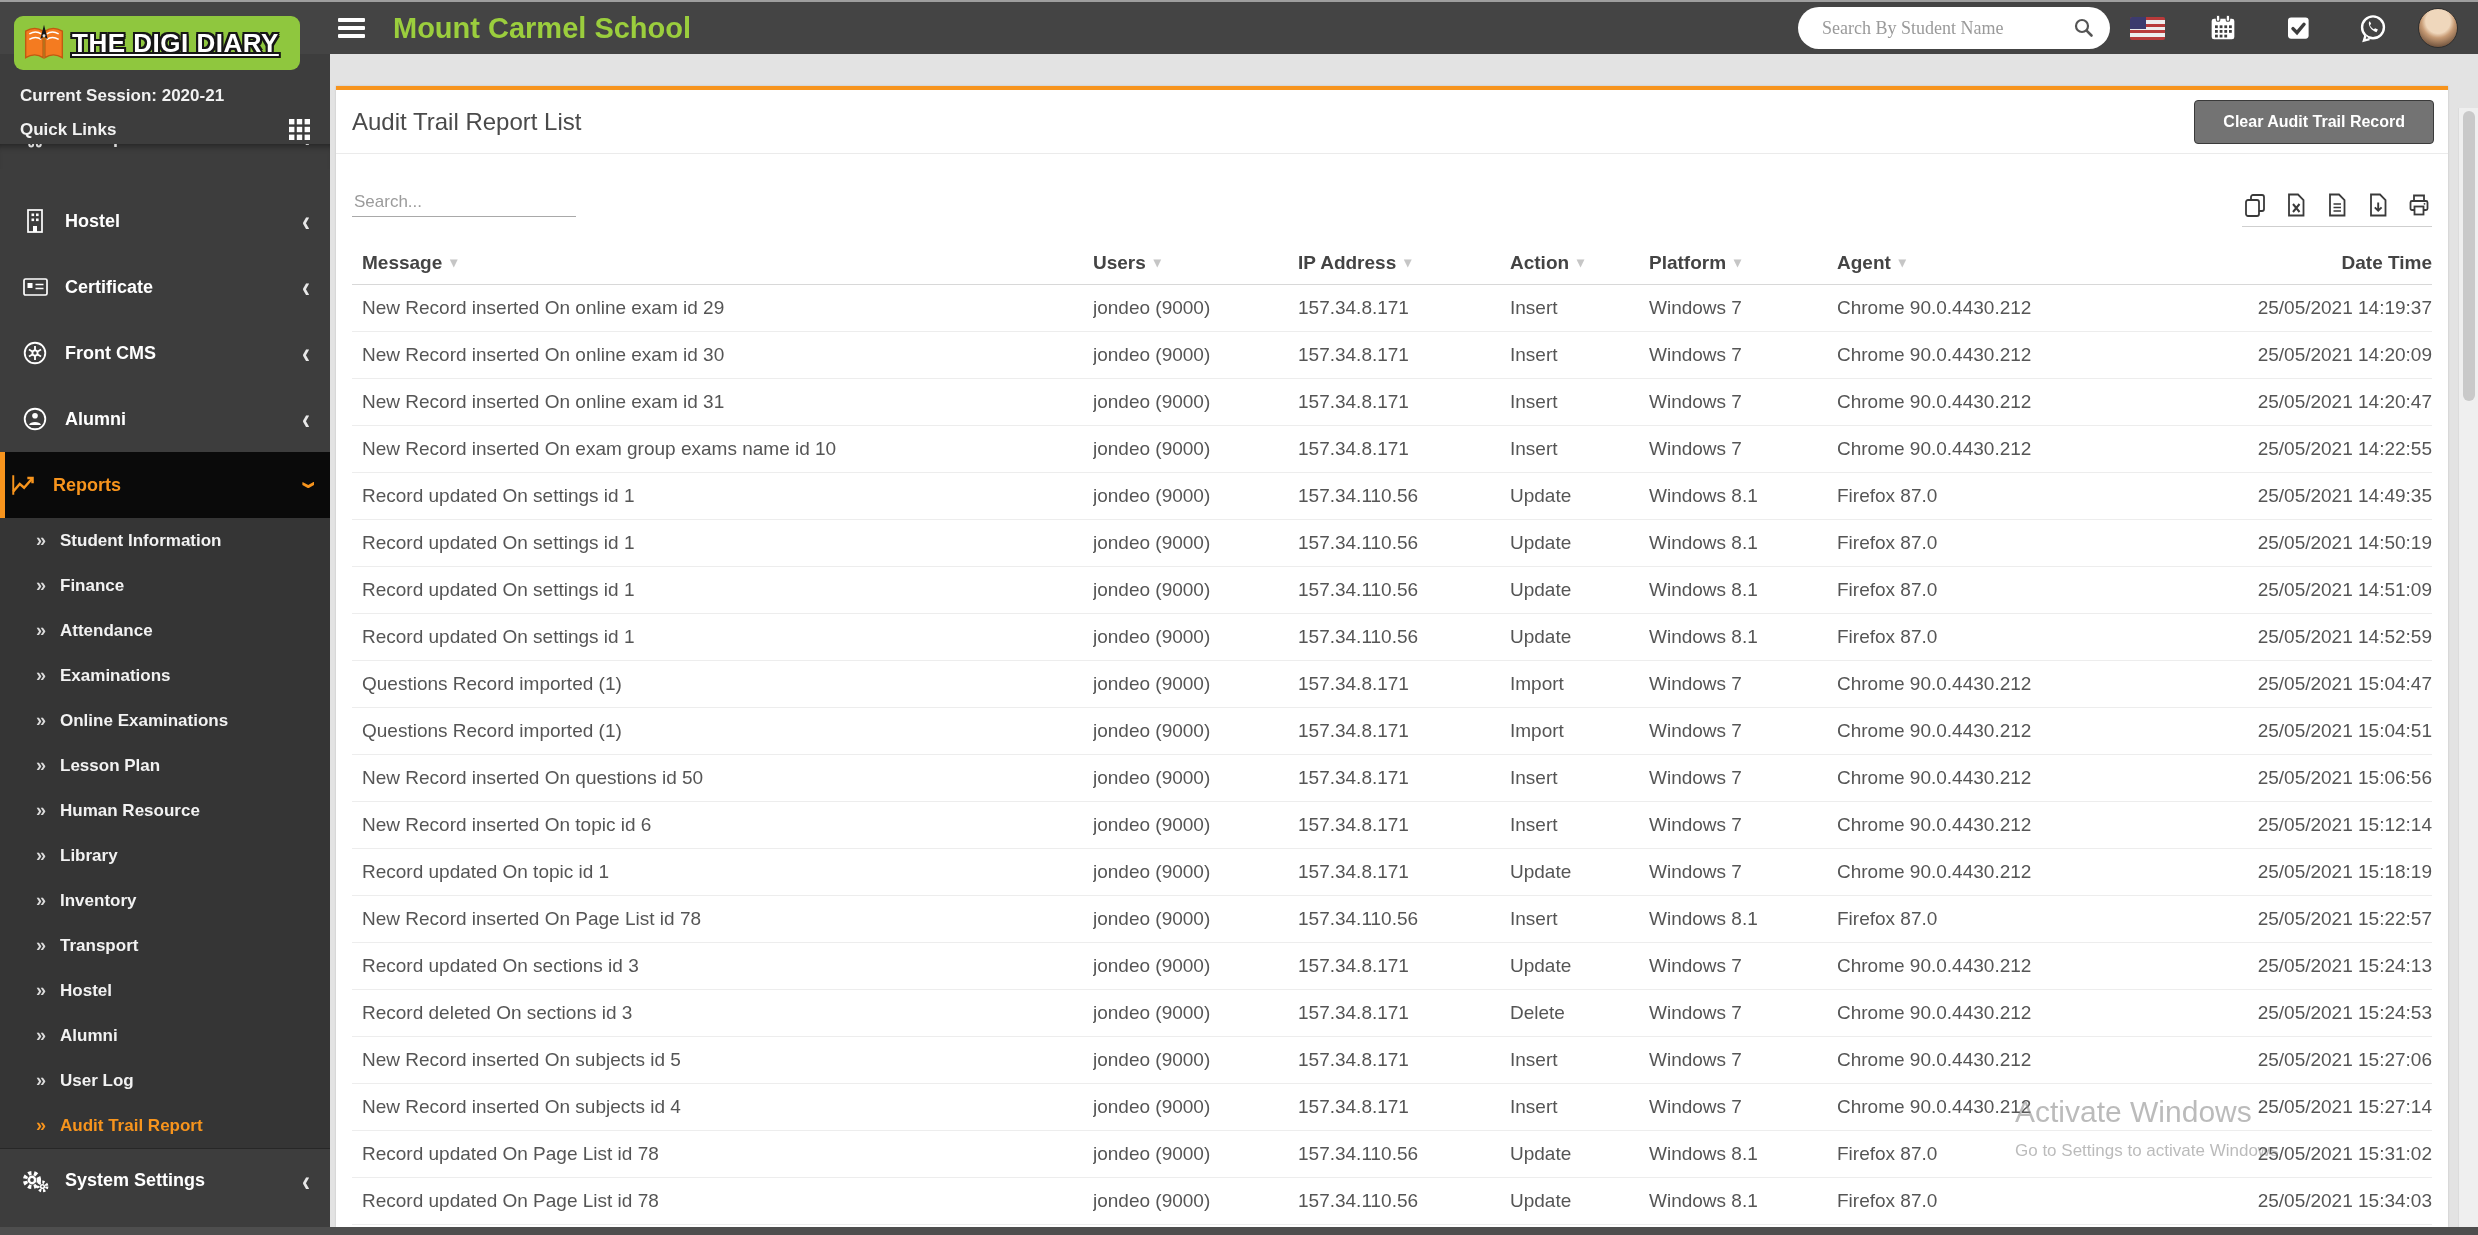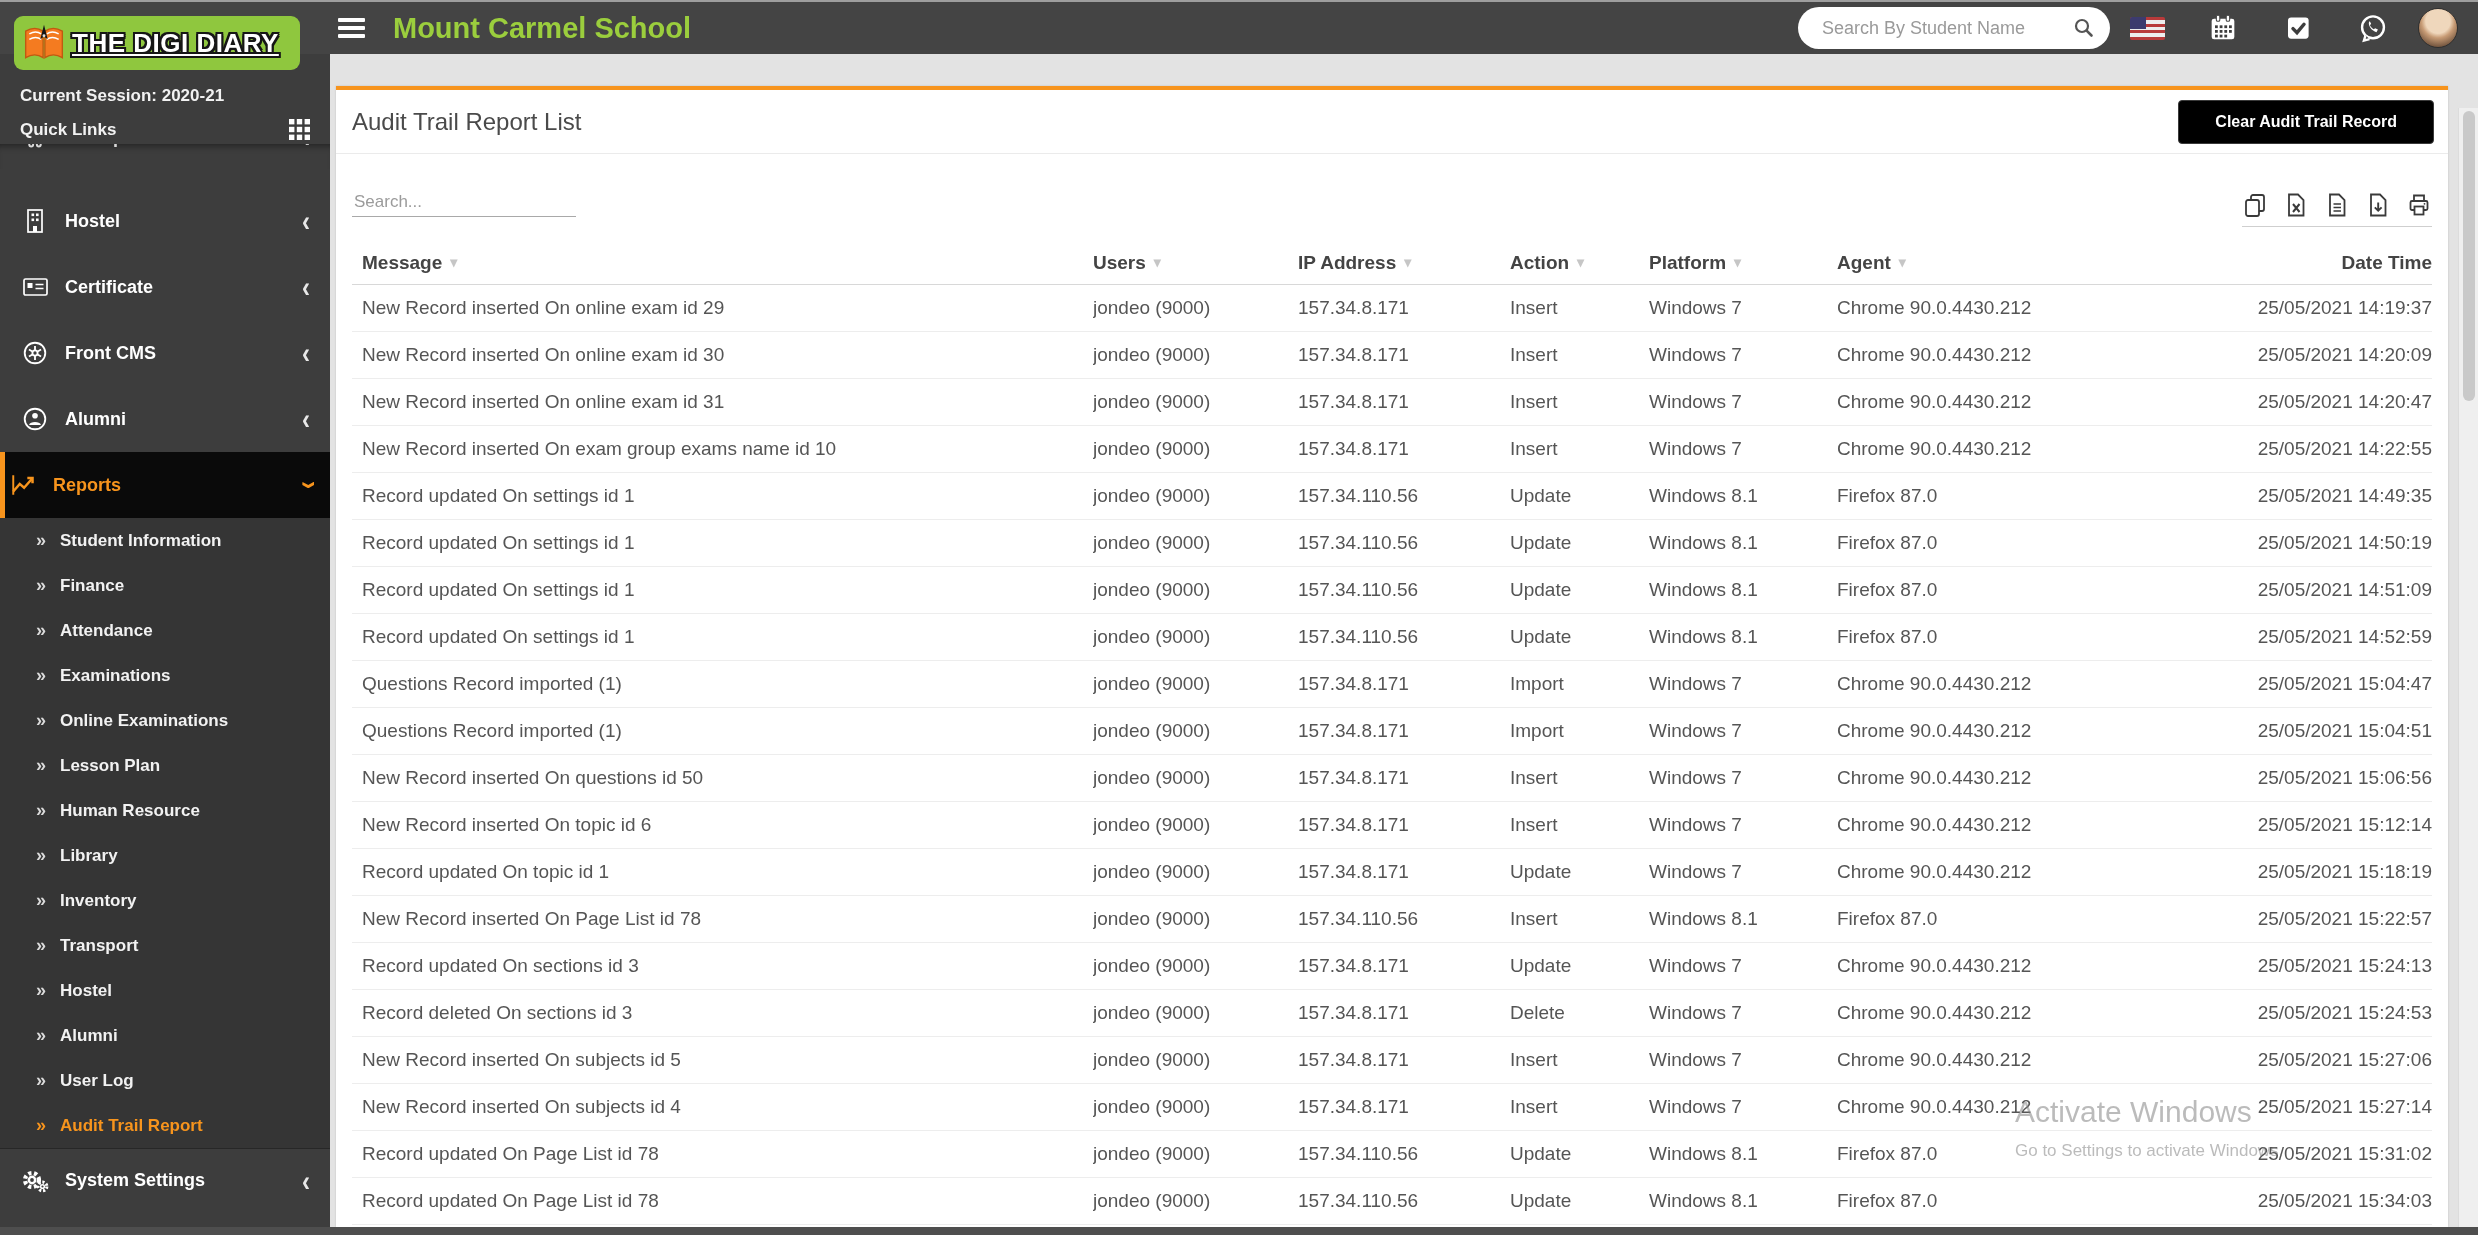--- a/index.html
+++ b/index.html
@@ -15,21 +15,21 @@
   .logo-text{color:#fff;font-weight:bold;font-size:26px;letter-spacing:.5px;white-space:nowrap;
         text-shadow:-2px -2px 0 #161616,2px -2px 0 #161616,-2px 2px 0 #161616,2px 2px 0 #161616,
                     0 -2px 0 #161616,0 2px 0 #161616,-2px 0 0 #161616,2px 0 0 #161616;text-decoration:underline;}
   .hamburger{margin-left:338px;width:27px;cursor:pointer;}
   .hamburger i{display:block;height:4px;background:#fff;border-radius:1px;margin:4px 0;}
   .school{color:#9BCE3D;font-weight:bold;font-size:29px;margin-left:28px;}
   .bar-right{margin-left:auto;display:flex;align-items:center;gap:0;}
   .searchpill{width:312px;height:42px;background:#fff;border-radius:21px;display:flex;
               align-items:center;padding:0 14px 0 22px;}
   .searchpill input{border:none;outline:none;flex:1;font-size:18px;color:#14532d;
-              font-family:Liberation Sans, sans-serif;background:transparent;}
+              font-family:Liberation Serif, serif;background:transparent;}
   .searchpill input::placeholder{color:#9A9A9A;}
   .bar-ic{width:75px;display:flex;justify-content:center;align-items:center;cursor:pointer;}
   .flag{width:35px;height:23px;border-radius:2px;position:relative;overflow:hidden;
         background:repeating-linear-gradient(180deg,#B83A3A 0 3.3px,#EDEDED 3.3px 6.6px);}
   .flag::before{content:"";position:absolute;top:0;left:0;width:16px;height:12px;background:#3C3B6E;}
   .avatar{width:40px;height:40px;border-radius:50%;margin:0 20px 0 8px;
         background:radial-gradient(circle at 50% 32%,#EFD7BC 0 38%,#C79B75 52%,#7A5B43 78%,#4E3A2B 100%);
         border:1px solid #2F2F2F;}
   
   .sidebar{position:absolute;top:54px;left:0;bottom:0;width:330px;background:#3D3D3D;z-index:3;}
@@ -57,22 +57,22 @@
   .syssettings{height:64px;display:flex;align-items:center;padding:0 20px;color:#fff;
         font-size:18px;font-weight:bold;background:#3D3D3D;border-top:1px solid rgba(0,0,0,.35);
         cursor:pointer;}
   
   .content{position:absolute;left:330px;top:54px;right:0;bottom:0;}
   .card{position:absolute;left:6px;right:30px;top:32px;bottom:8px;background:#fff;
         border-top:4px solid #F7941D;box-shadow:0 0 2px rgba(0,0,0,.15);overflow:hidden;}
   .card-head{height:64px;display:flex;align-items:center;padding:0 14px 0 16px;
         border-bottom:1px solid #EBEBEB;}
   .page-title{margin:0;font-size:24px;font-weight:normal;color:#4A4A4A;}
-  .clear-btn{margin-left:auto;background:#000000;color:#fff;border:1px solid #3A3A3A;
-        border-radius:4px;font-size:16px;font-weight:bold;padding:12px 36px;cursor:pointer;
+  .clear-btn{margin-left:auto;background:#737373;color:#fff;border:1px solid #3A3A3A;
+        border-radius:4px;font-size:16px;font-weight:bold;padding:12px 28px;cursor:pointer;
         font-family:"Liberation Sans",sans-serif;}
   .toolbar{position:relative;height:88px;}
   .tbl-search{position:absolute;left:16px;top:34px;width:224px;border:none;outline:none;
         border-bottom:1px solid #A9A9A9;font-size:17px;color:#555;padding:4px 2px;
         font-family:"Liberation Sans",sans-serif;background:transparent;}
   .tbl-search::placeholder{color:#9B9B9B;}
   .exports{position:absolute;right:16px;top:38px;display:flex;gap:15px;align-items:center;
         border-bottom:1px solid #CFCFCF;padding-bottom:8px;}
   .exports .exp{width:26px;height:26px;cursor:pointer;display:flex;}
   table.audit{margin:0 16px;width:calc(100% - 32px);border-collapse:collapse;table-layout:fixed;}

